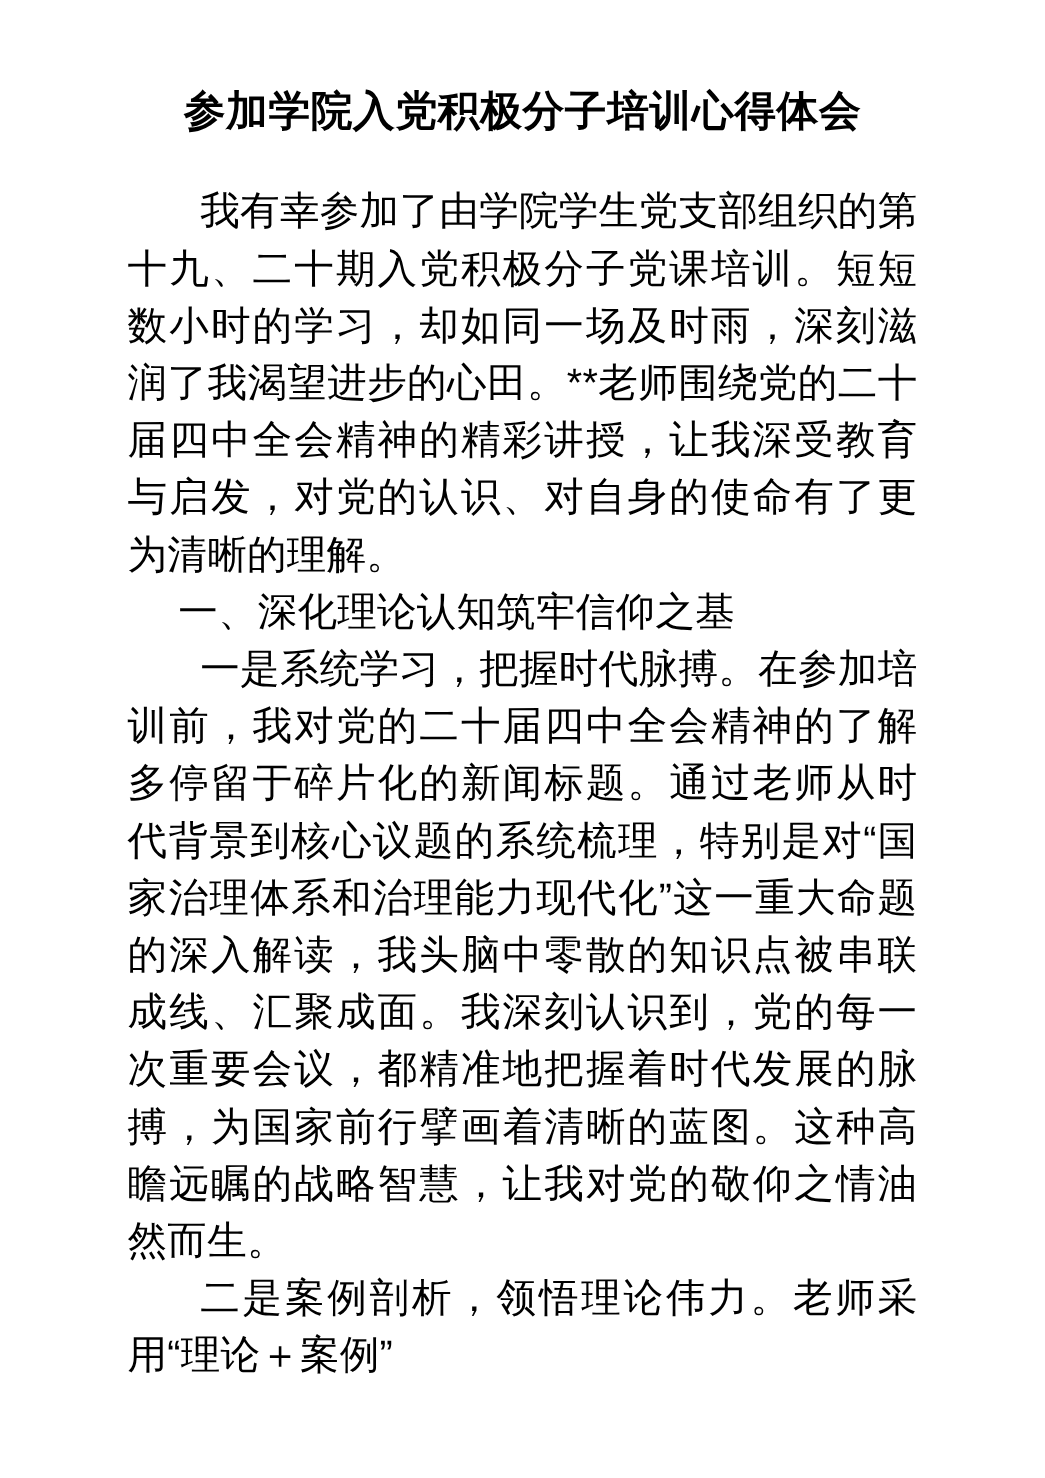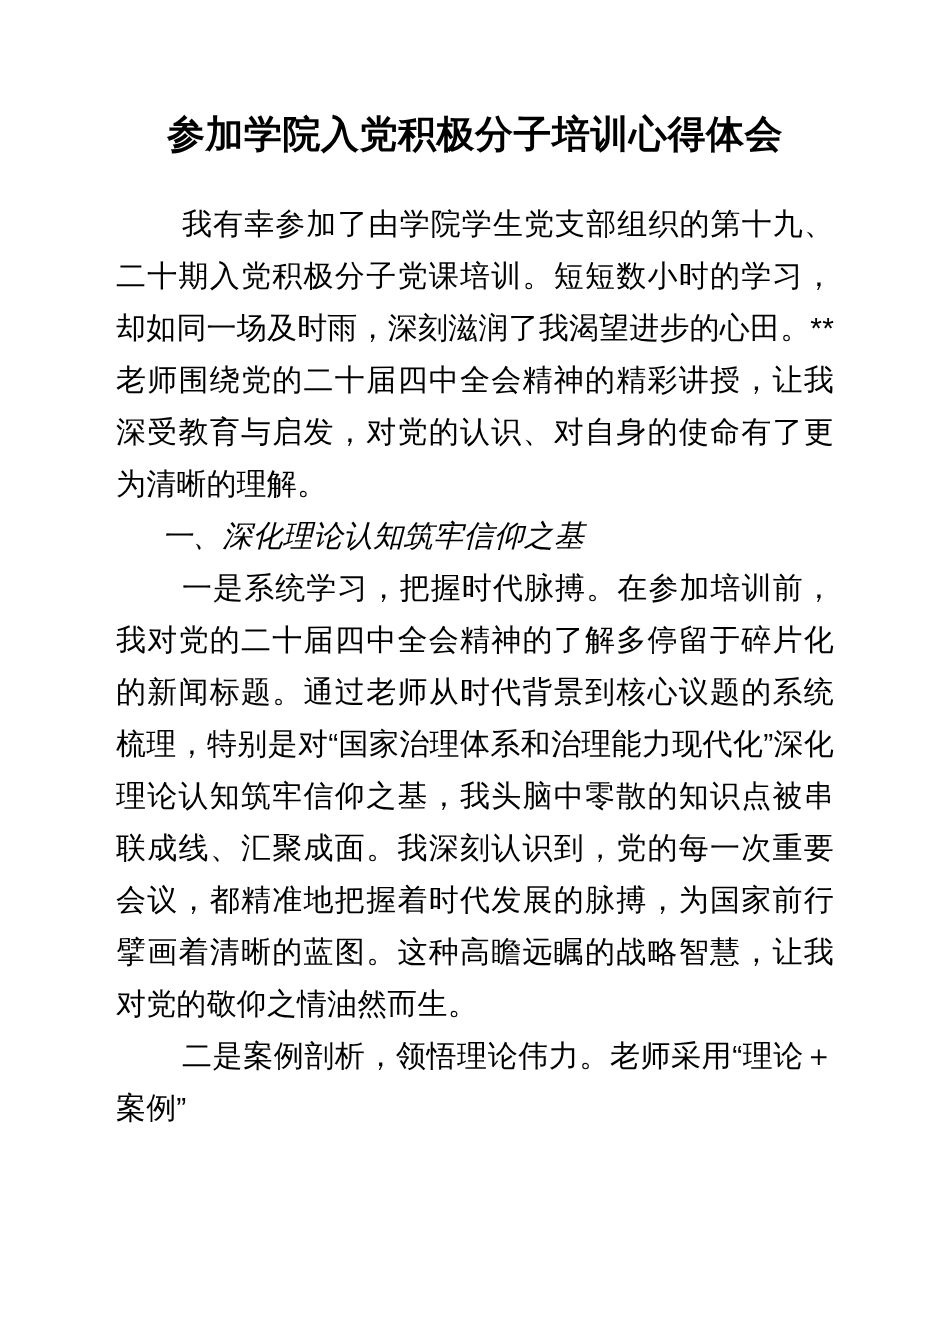--- a/index.html
+++ b/index.html
@@ -28,58 +28,57 @@
     top: 0;
     width: 718px;
   }
   .doc-title {
     font-size: 38px;
     font-weight: bold;
     line-height: 52px;
     text-align: center;
     letter-spacing: 0.5px;
     margin: 0;
-    padding-top: 108px;
+    padding-top: 76px;
     padding-bottom: 0;
     white-space: nowrap;
   }
   .para {
-    font-size: 30px;
+    font-size: 36px;
     line-height: 52px;
     text-align: justify;
     text-justify: inter-ideograph;
     text-align-last: left;
     margin: 0;
     letter-spacing: 0.15px;
     word-break: break-all;
   }
   .para.indent2 {
     text-indent: 66px;
   }
   .para.heading-num {
     text-indent: 46px;
-    font-style: italic;
   }
   .spacer-after-title {
     height: 38px;
   }
 </style>
 </head>
 <body>
 
 <div class="page">
   <div class="doc-body">
 
     <h1 class="doc-title">参加学院入党积极分子培训心得体会</h1>
 
     <div class="spacer-after-title"></div>
 
     <p class="para indent2">我有幸参加了由学院学生党支部组织的第十九、二十期入党积极分子党课培训。短短数小时的学习，却如同一场及时雨，深刻滋润了我渴望进步的心田。**老师围绕党的二十届四中全会精神的精彩讲授，让我深受教育与启发，对党的认识、对自身的使命有了更为清晰的理解。</p>
 
     <p class="para heading-num">一、深化理论认知筑牢信仰之基</p>
 
 
-    <p class="para indent2">一是系统学习，把握时代脉搏。在参加培训前，我对党的二十届四中全会精神的了解多停留于碎片化的新闻标题。通过老师从时代背景到核心议题的系统梳理，特别是对“国家治理体系和治理能力现代化”深化理论认知筑牢信仰之基，我头脑中零散的知识点被串联成线、汇聚成面。我深刻认识到，党的每一次重要会议，都精准地把握着时代发展的脉搏，为国家前行擘画着清晰的蓝图。这种高瞻远瞩的战略智慧，让我对党的敬仰之情油然而生。</p>
+    <p class="para indent2">一是系统学习，把握时代脉搏。在参加培训前，我对党的二十届四中全会精神的了解多停留于碎片化的新闻标题。通过老师从时代背景到核心议题的系统梳理，特别是对“国家治理体系和治理能力现代化”这一重大命题的深入解读，我头脑中零散的知识点被串联成线、汇聚成面。我深刻认识到，党的每一次重要会议，都精准地把握着时代发展的脉搏，为国家前行擘画着清晰的蓝图。这种高瞻远瞩的战略智慧，让我对党的敬仰之情油然而生。</p>
 
     <p class="para indent2">二是案例剖析，领悟理论伟力。老师采用“理论＋案例”</p>
 
   </div>
 </div>
 
 </body></html>

